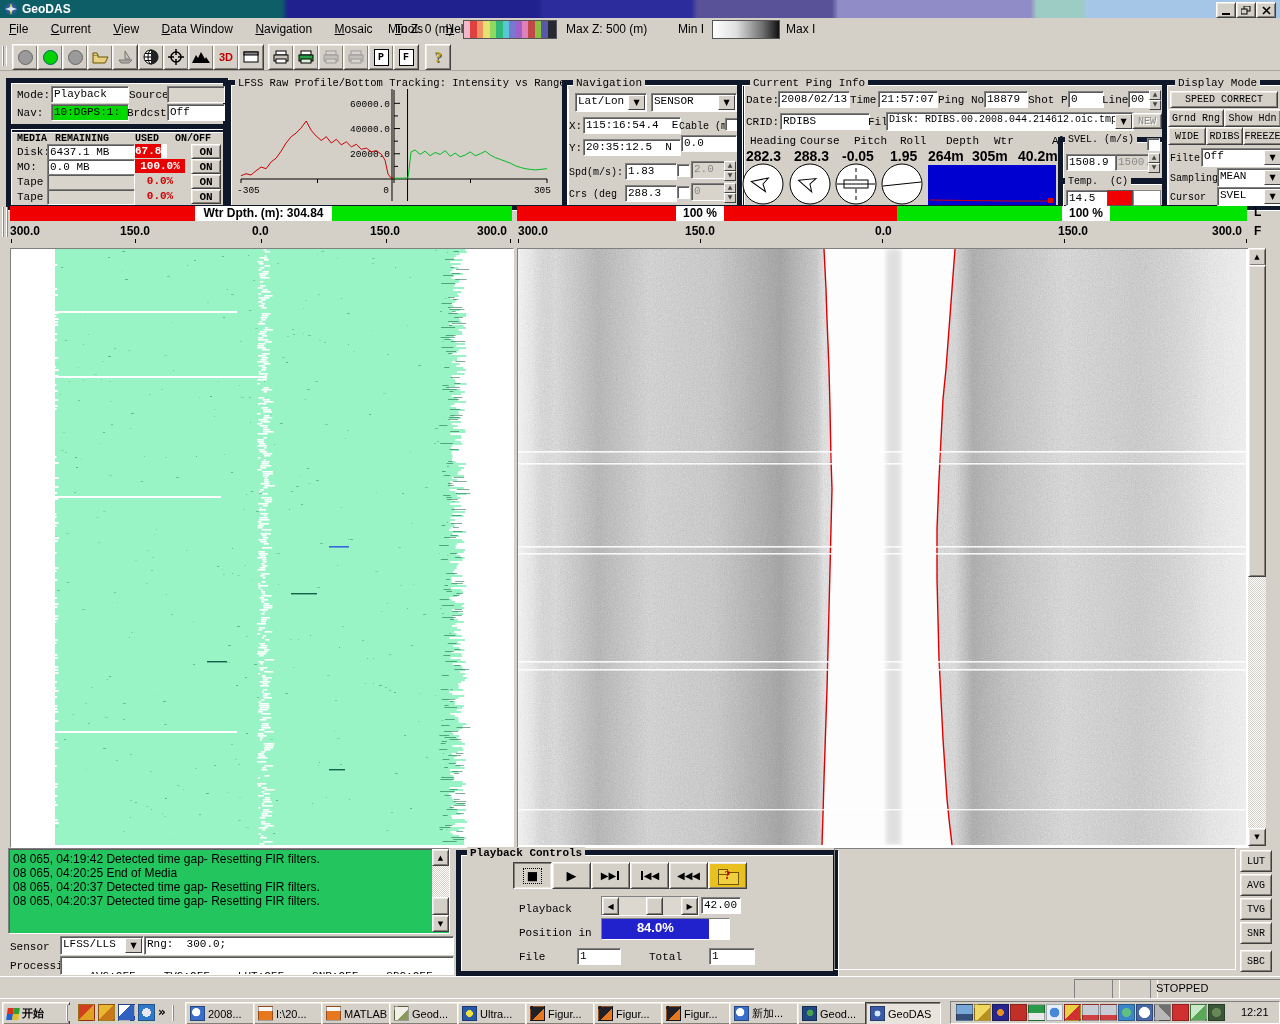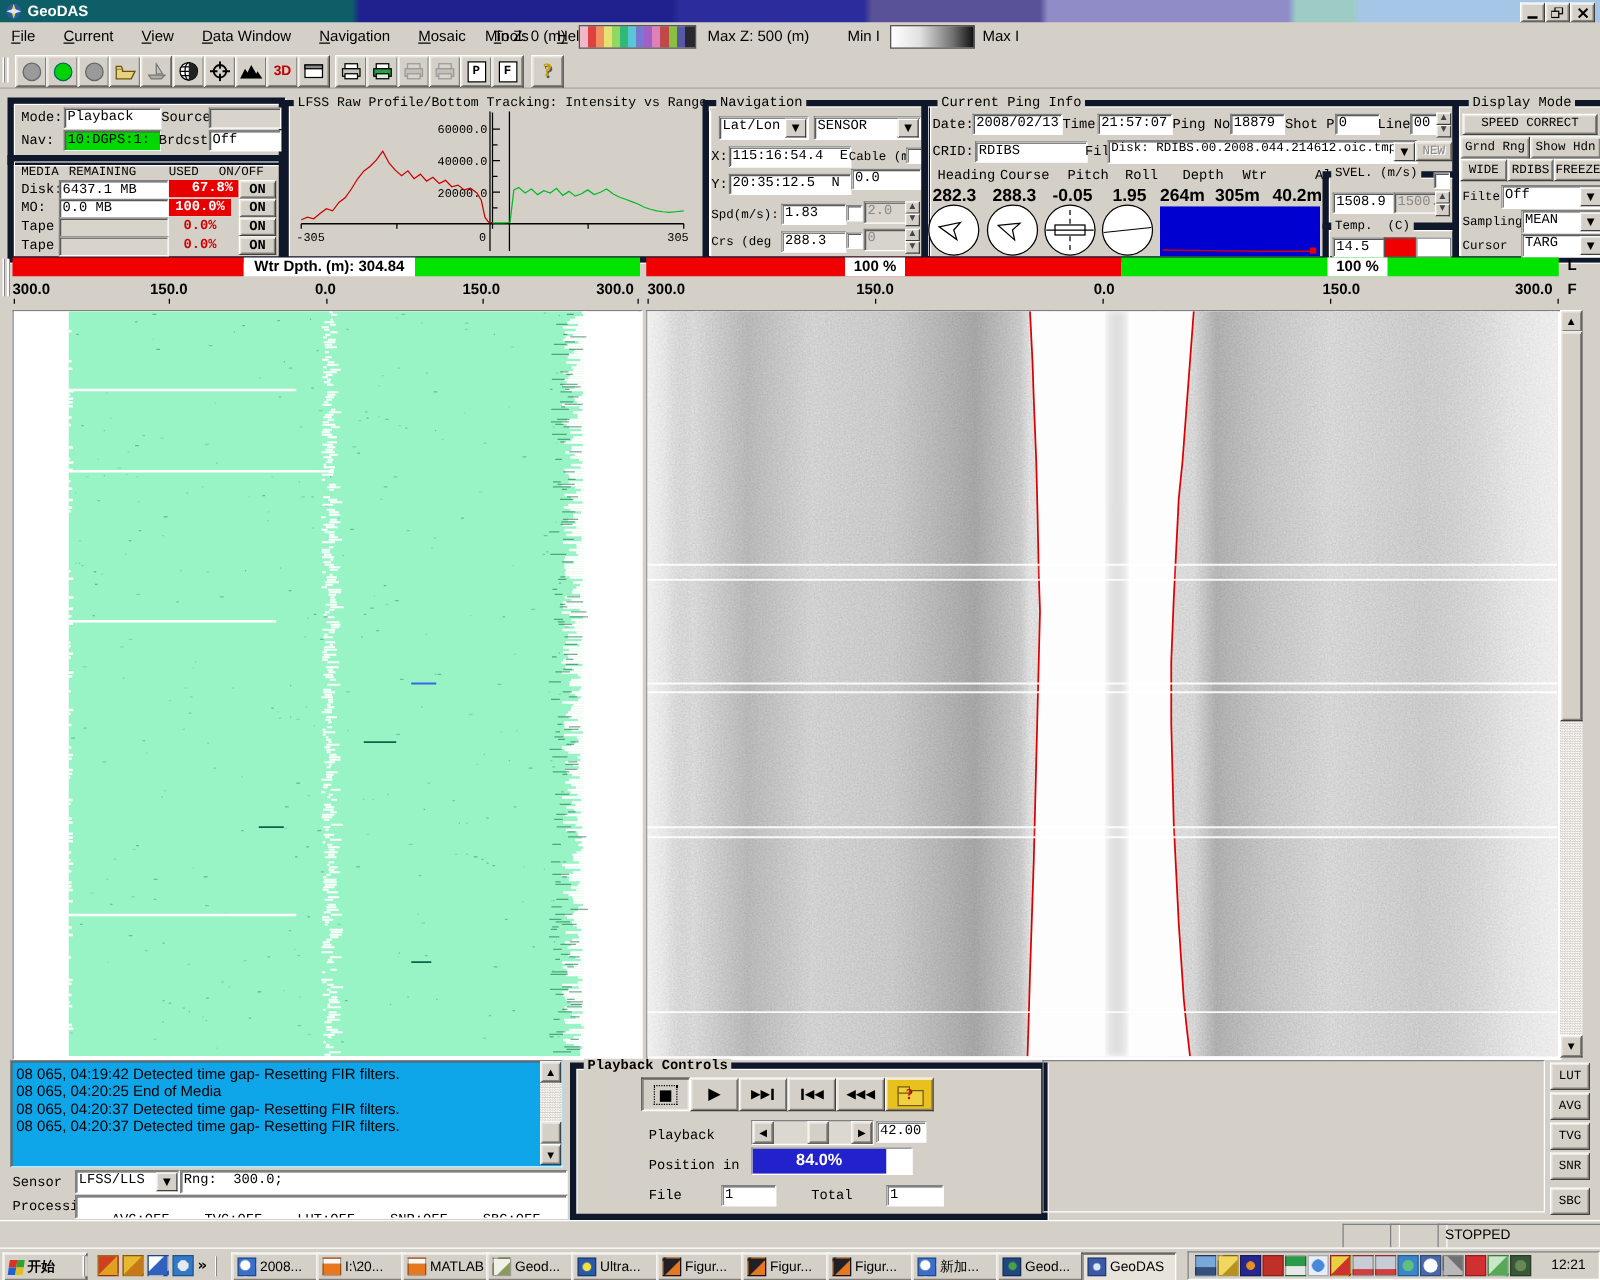--- a/index.html
+++ b/index.html
@@ -2,21 +2,21 @@
 <html><head>
 <meta charset="utf-8">
 <style>
   html,body{margin:0;padding:0;background:#555}
   #screen{position:relative;width:1280px;height:1024px;background:#d4d0c8;overflow:hidden;
           font-family:"Liberation Sans",sans-serif;color:#000}
   .abs{position:absolute}
   
   .lbl{position:absolute;font:11px "Liberation Mono",monospace;white-space:pre;line-height:13px}
   .lbl10{font-size:10px}
-  .b{font-weight:normal}
+  .b{font-weight:bold}
   .fld{position:absolute;background:#fff;border:1px solid;border-color:#808080 #fff #fff #808080;
        box-shadow:inset 1px 1px 0 #5a5a5a;font:11px "Liberation Mono",monospace;
        padding:1px 2px;white-space:pre;overflow:hidden;line-height:12px}
   .fld.gray{background:#d8d4cc;color:#8a8a8a}
   .fld.flat{background:#ffffff;color:#000}
   .btn{position:absolute;background:#d4d0c8;border:1px solid;border-color:#fff #404040 #404040 #fff;
        box-shadow:inset 1px 1px 0 #ece8e0,inset -1px -1px 0 #848078;
        font:11px "Liberation Mono",monospace;text-align:center;cursor:default;
        display:flex;align-items:center;justify-content:center;white-space:pre}
   .btn.pressed{border-color:#404040 #fff #fff #404040;box-shadow:inset 1px 1px 0 #848078,inset -1px -1px 0 #ece8e0}
@@ -64,21 +64,21 @@
        font:7px "DejaVu Sans",sans-serif}
   .sbthumb{position:absolute;background:#d4d0c8;border:1px solid;border-color:#fff #404040 #404040 #fff;
        box-shadow:inset 1px 1px 0 #ece8e0,inset -1px -1px 0 #848078}
   
   .used{position:absolute;height:14px;overflow:hidden;font:bold 11px "Liberation Mono",monospace;line-height:14px;text-align:center}
   .used .ufill{position:absolute;left:0;top:0;bottom:0;background:#e80000}
   .used .utext{position:relative}
   .used.hot{background:#fff;color:#fff}
   .used.cold{color:#d00000}
   
-  #logbox{position:absolute;background:#0ea5e9;border:1px solid;border-color:#808080 #fff #fff #808080;box-shadow:inset 1px 1px 0 #5a5a5a}
+  #logbox{position:absolute;background:#22c55e;border:1px solid;border-color:#808080 #fff #fff #808080;box-shadow:inset 1px 1px 0 #5a5a5a}
   .logline{position:absolute;left:4px;font:12px "Liberation Sans",sans-serif;white-space:pre}
   
   #posbar{position:absolute;background:#fff;border:1px solid;border-color:#808080 #fff #fff #808080;overflow:hidden}
   #pos-fill{position:absolute;left:0;top:0;bottom:0;background:#2222cc;color:#fff;
             font:bold 13px "Liberation Sans",sans-serif;text-align:center;line-height:18px}
   
   .stpanel{position:absolute;height:17px;border:1px solid;border-color:#808080 #fff #fff #808080;
            font:11px "Liberation Sans",sans-serif;padding:2px 5px;white-space:pre}
   #taskbar{position:absolute;left:0;top:998px;width:1280px;height:26px;background:#d4d0c8;border-top:1px solid #fff}
   .task-btn{position:absolute;top:3px;height:21px;background:#d4d0c8;border:1px solid;
@@ -238,21 +238,21 @@
   </div>
 
   <div class="etch" style="left:6px;top:124px;width:212px;height:76px">
     <span class="lbl lbl10 b" style="left:6px;top:3px">MEDIA</span>
     <span class="lbl lbl10 b" style="left:44px;top:3px">REMAINING</span>
     <span class="lbl lbl10 b" style="left:124px;top:3px">USED</span>
     <span class="lbl lbl10 b" style="left:164px;top:3px">ON/OFF</span>
 
     <span class="lbl" style="left:6px;top:17px">Disk:</span>
     <div class="fld" style="left:36px;top:15px;width:82px;height:12px">6437.1 MB</div>
-    <div class="used hot" style="left:124px;top:15px;width:70px"><div class="ufill" style="width: 80%;"></div><span class="utext">67.8%</span></div>
+    <div class="used hot" style="left:124px;top:15px;width:32px"><div class="ufill" style="width: 80%;"></div><span class="utext">67.8%</span></div>
     <div class="btn" style="left:180px;top:15px;width:28px;height:13px;font-weight:bold">ON</div>
 
     <span class="lbl" style="left:6px;top:32px">MO:</span>
     <div class="fld" style="left:36px;top:30px;width:82px;height:12px">0.0 MB</div>
     <div class="used hot" style="left:124px;top:30px;width:50px"><div class="ufill" style="width: 100%;"></div><span class="utext">100.0%</span></div>
     <div class="btn" style="left:180px;top:30px;width:28px;height:13px;font-weight:bold">ON</div>
 
     <span class="lbl" style="left:6px;top:47px">Tape 0</span>
     <div class="fld" style="left:36px;top:45px;width:82px;height:12px;background:#d8d4cc"></div>
     <div class="used cold" style="left:124px;top:45px;width:50px"><div class="ufill" style="width: 0%;"></div><span class="utext">0.0%</span></div>
@@ -410,21 +410,21 @@
     <div class="btn" style="left:1px;top:24px;width:54px;height:16px;font-size:10px">Grnd Rng</div>
     <div class="btn" style="left:57px;top:24px;width:55px;height:16px;font-size:10px">Show Hdn</div>
     <div class="btn" style="left:1px;top:42px;width:36px;height:16px;font-size:10px">WIDE</div>
     <div class="btn" style="left:39px;top:42px;width:35px;height:16px;font-size:10px">RDIBS</div>
     <div class="btn" style="left:76px;top:42px;width:37px;height:16px;font-size:10px">FREEZE</div>
     <span class="lbl lbl10" style="left:3px;top:67px">Filte</span>
     <div class="fld" style="left:34px;top:63px;width:76px;height:15px"><span>Off</span><span class="drop glyph">▼</span></div>
     <span class="lbl lbl10" style="left:3px;top:87px">Sampling</span>
     <div class="fld" style="left:50px;top:83px;width:60px;height:15px"><span>MEAN</span><span class="drop glyph">▼</span></div>
     <span class="lbl lbl10" style="left:3px;top:106px">Cursor</span>
-    <div class="fld" style="left:50px;top:102px;width:60px;height:15px"><span>TARG</span><span class="drop glyph">▼</span></div>
+    <div class="fld" style="left:50px;top:102px;width:60px;height:15px"><span>SVEL</span><span class="drop glyph">▼</span></div>
   </div>
 
   <div class="grip" style="left:2px;top:207px;width:6px;height:30px"></div>
   <div>
     <div class="bar-red" style="left:10px;top:206px;width:185px"></div>
     <div class="bar-label" style="left:195px;top:206px;width:137px">Wtr Dpth. (m): 304.84</div>
     <div class="bar-green" style="left:332px;top:206px;width:180px"></div>
     <span class="scale-lbl" style="left:10px;top:224px">300.0</span>
     <span class="scale-lbl" style="left:120px;top:224px">150.0</span>
     <span class="scale-lbl" style="left:252px;top:224px">0.0</span>

